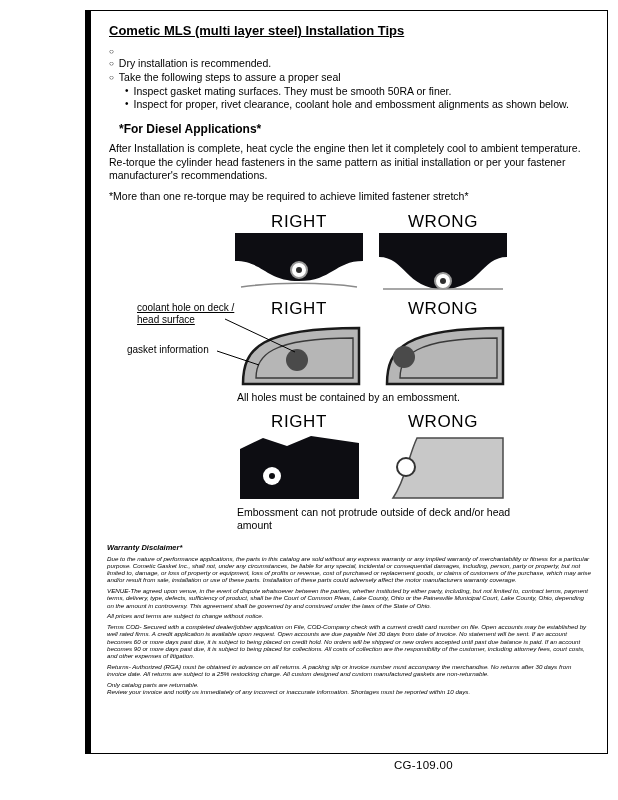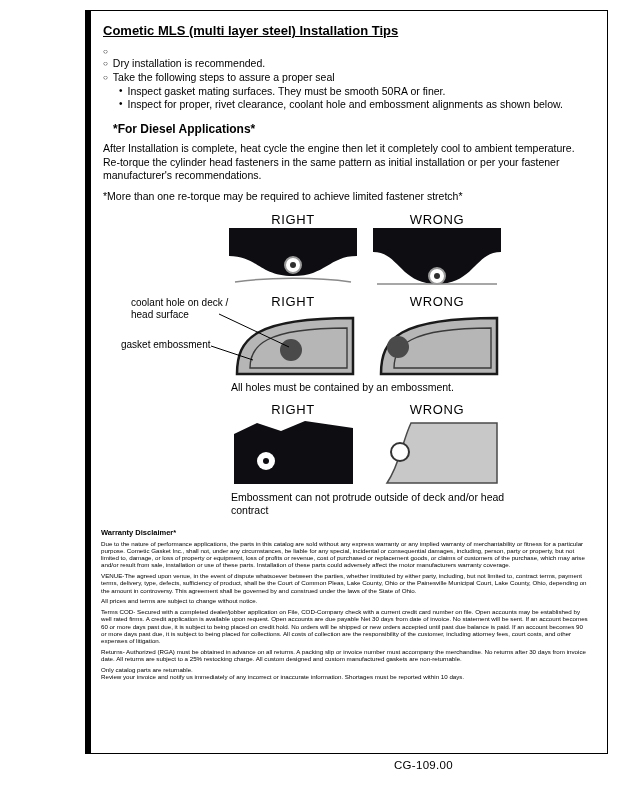--- a/index.html
+++ b/index.html
@@ -3,40 +3,40 @@
 <meta charset="utf-8">
 <style>
   html,body{margin:0;padding:0;}
   body{
     width:618px;height:800px;position:relative;background:#ffffff;color:#000;
     font-family:"Liberation Sans", sans-serif;overflow:hidden;
   }
   .frame{
     position:absolute;left:85px;top:10px;width:523px;height:744px;
     border:1px solid #000;border-left:6px solid #000;box-sizing:border-box;
-    padding:10px 16px 0 10px;overflow:hidden;
+    padding:10px 16px 0 16px;overflow:hidden;
   }
   .title{font-size:13px;font-weight:bold;text-decoration:underline;margin:2px 0 7px 2px;}
   .bullet{display:flex;align-items:flex-start;font-size:10.5px;line-height:1.22;margin:0 0 1px 2px;}
   .bullet .mk{font-size:8px;line-height:1;margin:3px 5px 0 0;flex:0 0 auto;}
   .sub-bullet{margin-left:18px;}
   .sub-bullet .mk{font-size:10px;margin-top:1px;}
   .section-heading{font-size:12px;font-weight:bold;margin:11px 0 0 12px;}
   .para{font-size:10.5px;line-height:1.27;margin:6px 0 0 2px;max-width:488px;}
   .note{font-size:10.5px;margin:8px 0 10px 2px;}
   .diag-row{position:relative;margin-top:8px;}
   .pair{display:flex;gap:16px;margin-left:128px;width:fit-content;}
-  .rw{text-align:center;font-size:13px;letter-spacing:.6px;margin-bottom:1px;}
+  .rw{text-align:center;font-size:17px;letter-spacing:.6px;margin-bottom:1px;}
   .img{display:block;}
   .caption{font-size:10.5px;line-height:1.25;margin:3px 0 0 130px;max-width:280px;}
   .ptr-label{position:absolute;font-size:10px;line-height:1.18;}
-  .l1{left:30px;top:3px;width:100px;}
+  .l1{left:30px;top:3px;width:100px;text-decoration:underline;}
   .l2{left:20px;top:45px;width:110px;}
   .ptr-lines{position:absolute;left:0;top:0;z-index:3;pointer-events:none;}
-  .disclaimer{margin-top:10px;max-width:489px;}
+  .disclaimer{margin-top:10px;max-width:489px;font-style:italic;}
   .disc-heading{font-size:7.5px;font-weight:bold;margin:0 0 3px 0;}
   .disc-p{font-size:6.2px;line-height:1.17;margin:0 0 3.5px 0;}
   .footer-code{position:absolute;left:394px;top:759px;font-size:11.5px;letter-spacing:.3px;text-align:center;}
 </style>
 </head>
 <body>
 
 <div class="frame">
 
   <div class="title">Cometic MLS (multi layer steel) Installation Tips</div>
@@ -87,21 +87,21 @@
           <path d="M4,56 H124" stroke="#8a8a8a" stroke-width="1.5"></path>
           <circle cx="64" cy="48" r="8" fill="#ffffff" stroke="#9a9a9a" stroke-width="2"></circle>
           <circle cx="64" cy="48" r="3" fill="#2e2e2e"></circle>
         </svg>
       </div>
     </div>
   </div>
 
   <div class="diag-row">
     <div class="ptr-label l1">coolant hole on deck / head surface</div>
-    <div class="ptr-label l2">gasket embossment</div>
+    <div class="ptr-label l2">gasket information</div>
     <svg class="ptr-lines" width="480" height="92" viewBox="0 0 480 92">
       <line x1="118" y1="20" x2="188" y2="53" stroke="#000" stroke-width="1"></line>
       <line x1="110" y1="52" x2="152" y2="66" stroke="#000" stroke-width="1"></line>
     </svg>
     <div class="pair">
       <div>
         <div class="rw">RIGHT</div>
         <svg class="img" width="128" height="68" viewBox="0 0 128 68">
           <rect width="128" height="68" fill="#ffffff"></rect>
           <path d="M8,64 C8,28 26,8 124,8 L124,64 Z" fill="#b6b6b6" stroke="#1a1a1a" stroke-width="2.5"></path>
@@ -135,21 +135,21 @@
       </div>
       <div>
         <div class="rw">WRONG</div>
         <svg class="img" width="128" height="70" viewBox="0 0 128 70">
           <rect width="128" height="70" fill="#ffffff"></rect>
           <path d="M38,5 H124 V65 H14 C27,46 29,24 38,5 Z" fill="#c8c8c8" stroke="#4a4a4a" stroke-width="1.5"></path>
           <circle cx="27" cy="34" r="9" fill="#ffffff" stroke="#333333" stroke-width="2"></circle>
         </svg>
       </div>
     </div>
-    <div class="caption">Embossment can not protrude outside of deck and/or head contract</div>
+    <div class="caption">Embossment can not protrude outside of deck and/or head amount</div>
   </div>
 
   <div class="disclaimer">
     <div class="disc-heading">Warranty Disclaimer*</div>
     <div class="disc-p">Due to the nature of performance applications, the parts in this catalog are sold without any express warranty or any implied warranty of merchantability or fitness for a particular purpose.  Cometic Gasket Inc., shall not, under any circumstances, be liable for any special, incidental or consequential damages, including, person, party or property, but not limited to, damage, or loss of property or equipment, loss of profits or revenue, cost of purchased or replacement goods, or claims of customers of the purchase, which may arise and/or result from sale, installation or use of these parts.  Installation of these parts could adversely affect the motor manufacturers warranty coverage.</div>
     <div class="disc-p">VENUE-The agreed upon venue, in the event of dispute whatsoever between the parties, whether instituted by either party, including, but not limited to, contract terms, payment terms, delivery, type, defects, sufficiency of product, shall be the Court of Common Pleas, Lake County, Ohio or the Painesville Municipal Court, Lake County, Ohio, depending on the amount in controversy. This agreement shall be governed by and construed under the laws of the State of Ohio.</div>
     <div class="disc-p">All prices and terms are subject to change without notice.</div>
     <div class="disc-p">Terms COD- Secured with a completed dealer/jobber application on File, COD-Company check with a current credit card number on file.  Open accounts may be established by well rated firms.  A credit application is available upon request.  Open accounts are due payable Net 30 days from date of invoice.  No statement will be sent.  If an account becomes 60 or more days past due, it is subject to being placed on credit hold.  No orders will be shipped or new orders accepted until past due balance is paid.  If an account becomes 90 or more days past due, it is subject to being placed for collections.  All costs of collection are the responsibility of the customer, including attorney fees, court costs, and other expenses of litigation.</div>
     <div class="disc-p">Returns- Authorized (RGA) must be obtained in advance on all returns.  A packing slip or invoice number must accompany the merchandise.  No returns after 30 days from invoice date.  All returns are subject to a 25% restocking charge.  All custom designed and custom manufactured gaskets are non-returnable.</div>
     <div class="disc-p" style="margin-bottom:0;">Only catalog parts are returnable.</div>

